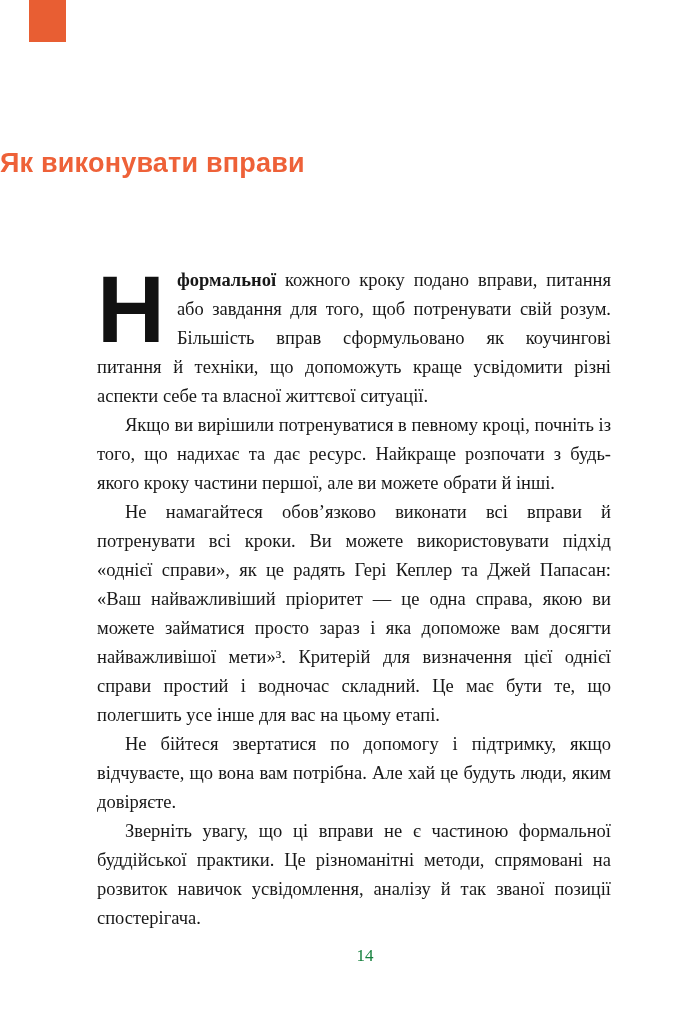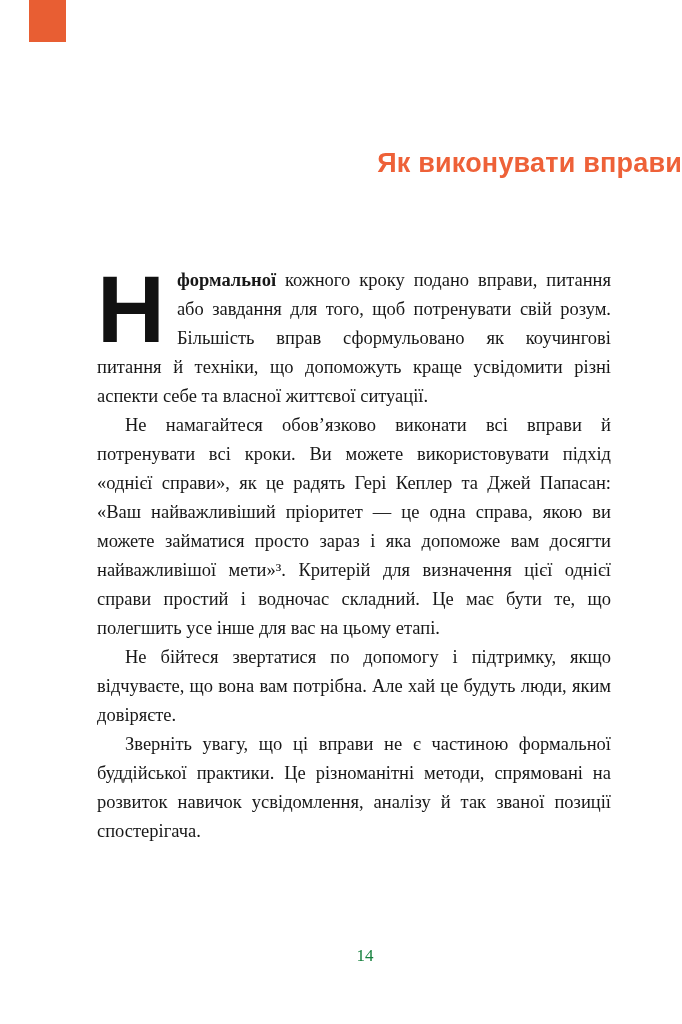--- a/index.html
+++ b/index.html
@@ -22,21 +22,21 @@
     top: 0;
     width: 37px;
     height: 42px;
     background: #e85e33;
   }
   .chapter-title {
     position: absolute;
     top: 148px;
     left: 0;
     width: 100%;
-    text-align: right;
+    text-align: left;
     font-family: "Liberation Sans", sans-serif;
     font-weight: bold;
     font-size: 27px;
     letter-spacing: 0.2px;
     color: #ee6138;
     margin: 0;
   }
   .text-block {
     position: absolute;
     left: 97px;
@@ -81,20 +81,21 @@
 <div class="page">
 
   <div class="bookmark"></div>
 
   <h1 class="chapter-title">Як виконувати вправи</h1>
 
   <div class="text-block">
 
     <p class="lead-paragraph"><span class="dropcap">Н</span><span class="lead-bold">формальної</span><span> кожного кроку подано вправи, питання або завдання для того, щоб потренувати свій розум. Більшість вправ сформульовано як коучингові питання й техніки, що допоможуть краще усвідомити різні аспекти себе та власної життєвої ситуації.</span></p>
 
+    <p class="indent">Якщо ви вирішили потренуватися в певному кроці, почніть із того, що надихає та дає ресурс. Найкраще розпочати з будь-якого кроку частини першої, але ви можете обрати й інші.</p>
 
 
     <p class="indent">Не намагайтеся обов’язково виконати всі вправи й потренувати всі кроки. Ви можете використовувати підхід «однієї справи», як це радять Гері Кеплер та Джей Папасан: «Ваш найважливіший пріоритет — це одна справа, якою ви можете займатися просто зараз і яка допоможе вам досягти найважливішої мети»³. Критерій для визначення цієї однієї справи простий і водночас складний. Це має бути те, що полегшить усе інше для вас на цьому етапі.</p>
 
     <p class="indent">Не бійтеся звертатися по допомогу і підтримку, якщо відчуваєте, що вона вам потрібна. Але хай це будуть люди, яким довіряєте.</p>
 
     <p class="indent">Зверніть увагу, що ці вправи не є частиною формальної буддійської практики. Це різноманітні методи, спрямовані на розвиток навичок усвідомлення, аналізу й так званої позиції спостерігача.</p>
 
   </div>
 

